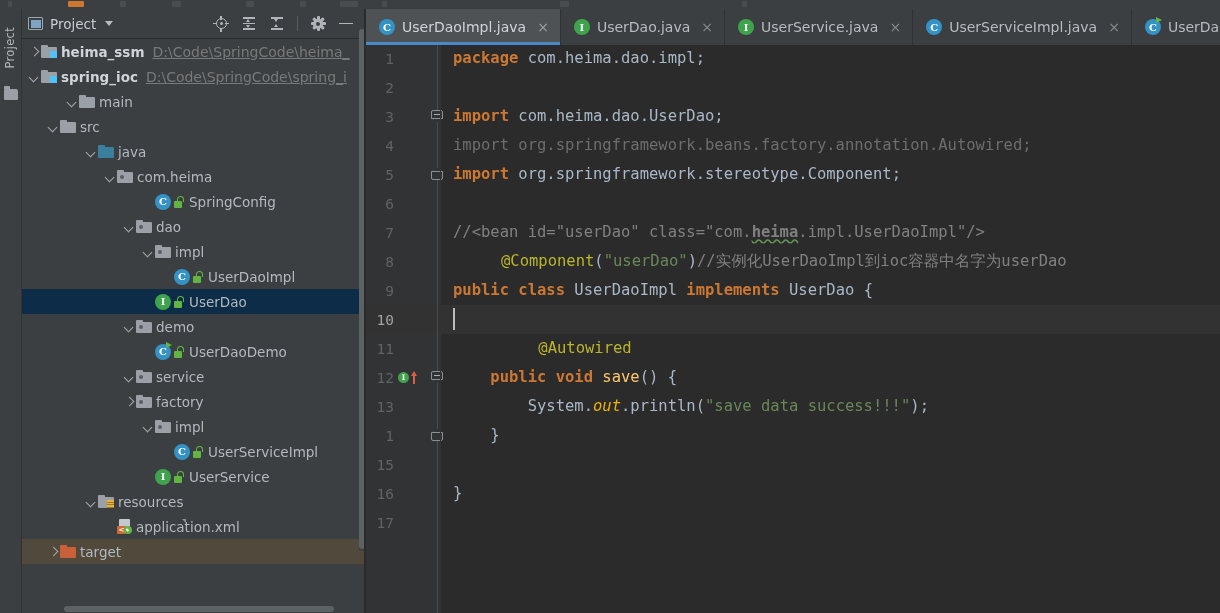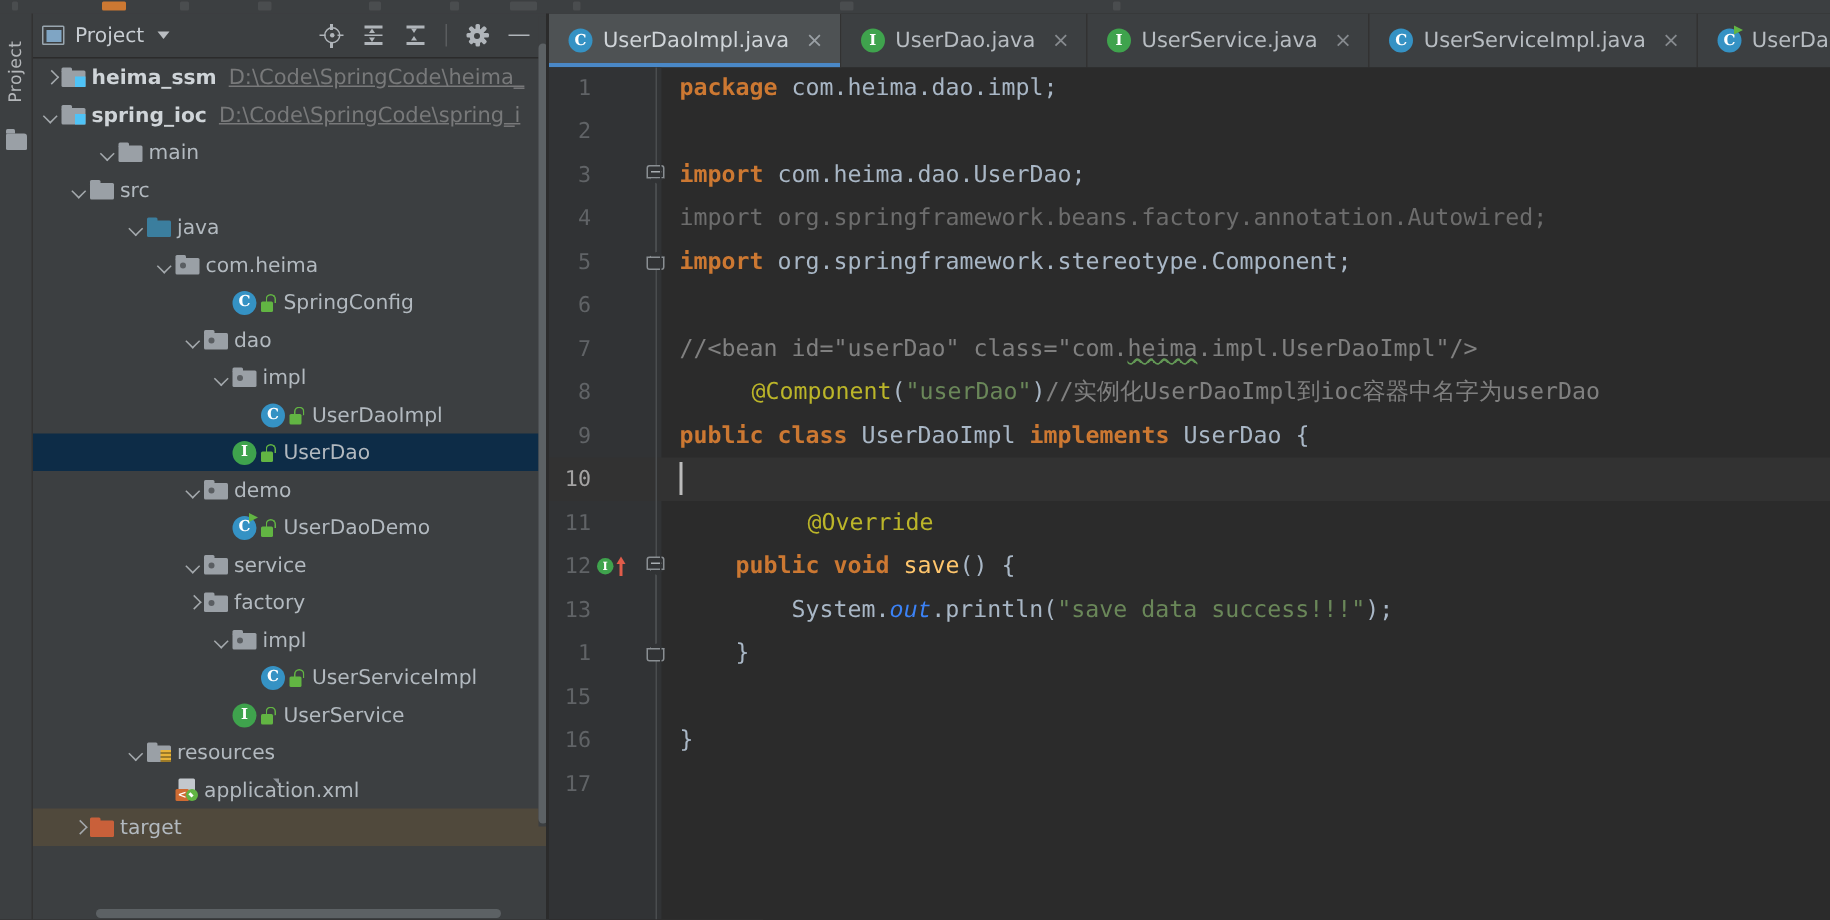--- a/index.html
+++ b/index.html
@@ -269,26 +269,26 @@
   }
   .cline { position:absolute; left:0; right:0; height:29px; line-height:29px; white-space:pre; padding-left:13px; }
   .cline.curline { background:#323232; }
   .caret-col { position:absolute; left:13px; top:3px; width:1.6px; height:22px; background:#bbbbbb; }
   .kw-b { color:#cc7832; font-weight:bold; }
   .id { color:#a9b7c6; }
   .str { color:#6a8759; }
   .cmt { color:#808080; }
   .ann { color:#bbb529;margin-left:48px; }
   .dim { color:#6d6d6d; }
-  .stat { color:#3b82f6; font-style:italic;font-family:Liberation Mono, monospace; }
+  .stat { color:#eab308; font-style:italic; }
   .meth { color:#ffc66d; }
   .cls-n { color:#a9b7c6; }
   .punc { color:#a9b7c6; }
   .squig {
-    text-decoration:underline wavy #629755; text-decoration-skip-ink:none;
+    text-decoration:underline wavy #629755; text-decoration-skip-ink:none;font-weight:bold;
   }
   .editor-vsep { position:absolute; left:74px; top:0; bottom:0; width:1px; background:#313335; }
 </style>
 </head>
 <body>
 
 <div class="ide">
 
   <div class="top-sliver">
     <div class="sl-dot" style="left:8px;width:4px;"></div>
@@ -657,21 +657,21 @@
           <div class="cline" style="top: -1px;"><span class="kw-b">package</span><span class="id"> com.heima.dao.impl;</span></div>
           <div class="cline" style="top: 28px;"></div>
           <div class="cline" style="top: 57px;"><span class="kw-b">import</span><span class="id"> com.heima.dao.UserDao;</span></div>
           <div class="cline" style="top: 86px;"><span class="dim">import org.springframework.beans.factory.annotation.Autowired;</span></div>
           <div class="cline" style="top: 115px;"><span class="kw-b">import</span><span class="id"> org.springframework.stereotype.</span><span class="cls-n">Component</span><span class="id">;</span></div>
           <div class="cline" style="top: 144px;"></div>
           <div class="cline" style="top: 173px;"><span class="cmt">//&lt;bean id="userDao" class="com.</span><span class="cmt squig">heima</span><span class="cmt">.impl.UserDaoImpl"/&gt;</span></div>
           <div class="cline" style="top: 202px;"><span class="ann">@Component</span><span class="punc">(</span><span class="str">"userDao"</span><span class="punc">)</span><span class="cmt">//实例化UserDaoImpl到ioc容器中名字为userDao</span></div>
           <div class="cline" style="top: 231px;"><span class="kw-b">public class</span><span class="id"> UserDaoImpl </span><span class="kw-b">implements</span><span class="id"> UserDao {</span></div>
           <div class="cline curline" style="top: 260px;"><span class="caret-col"></span></div>
-          <div class="cline" style="top: 289px;"><span class="ann">    @Override</span></div>
+          <div class="cline" style="top: 289px;"><span class="ann">    @Autowired</span></div>
           <div class="cline" style="top: 318px;"><span class="id">    </span><span class="kw-b">public void</span><span class="id"> </span><span class="meth">save</span><span class="id">() {</span></div>
           <div class="cline" style="top: 347px;"><span class="id">        System.</span><span class="stat">out</span><span class="id">.println(</span><span class="str">"save data success!!!"</span><span class="id">);</span></div>
           <div class="cline" style="top: 376px;"><span class="id">    }</span></div>
           <div class="cline" style="top: 405px;"></div>
           <div class="cline" style="top: 434px;"><span class="id">}</span></div>
           <div class="cline" style="top: 463px;"></div>
         </div>
     </div>
   </div>
 </div>

